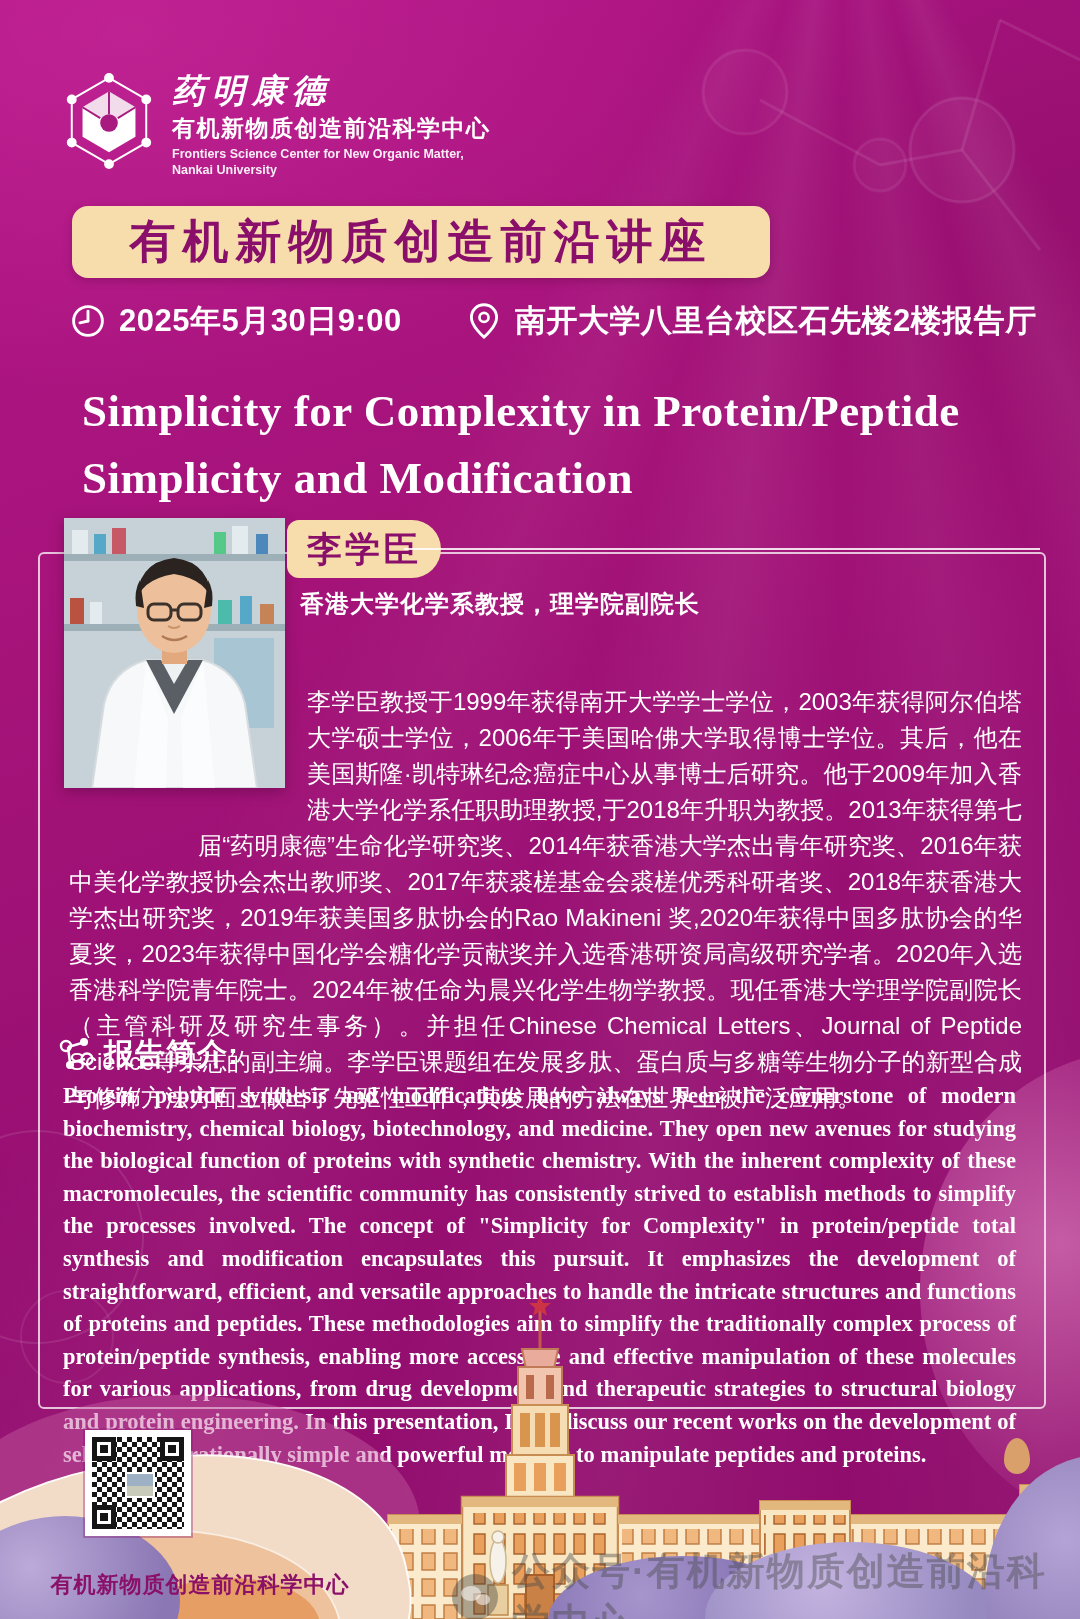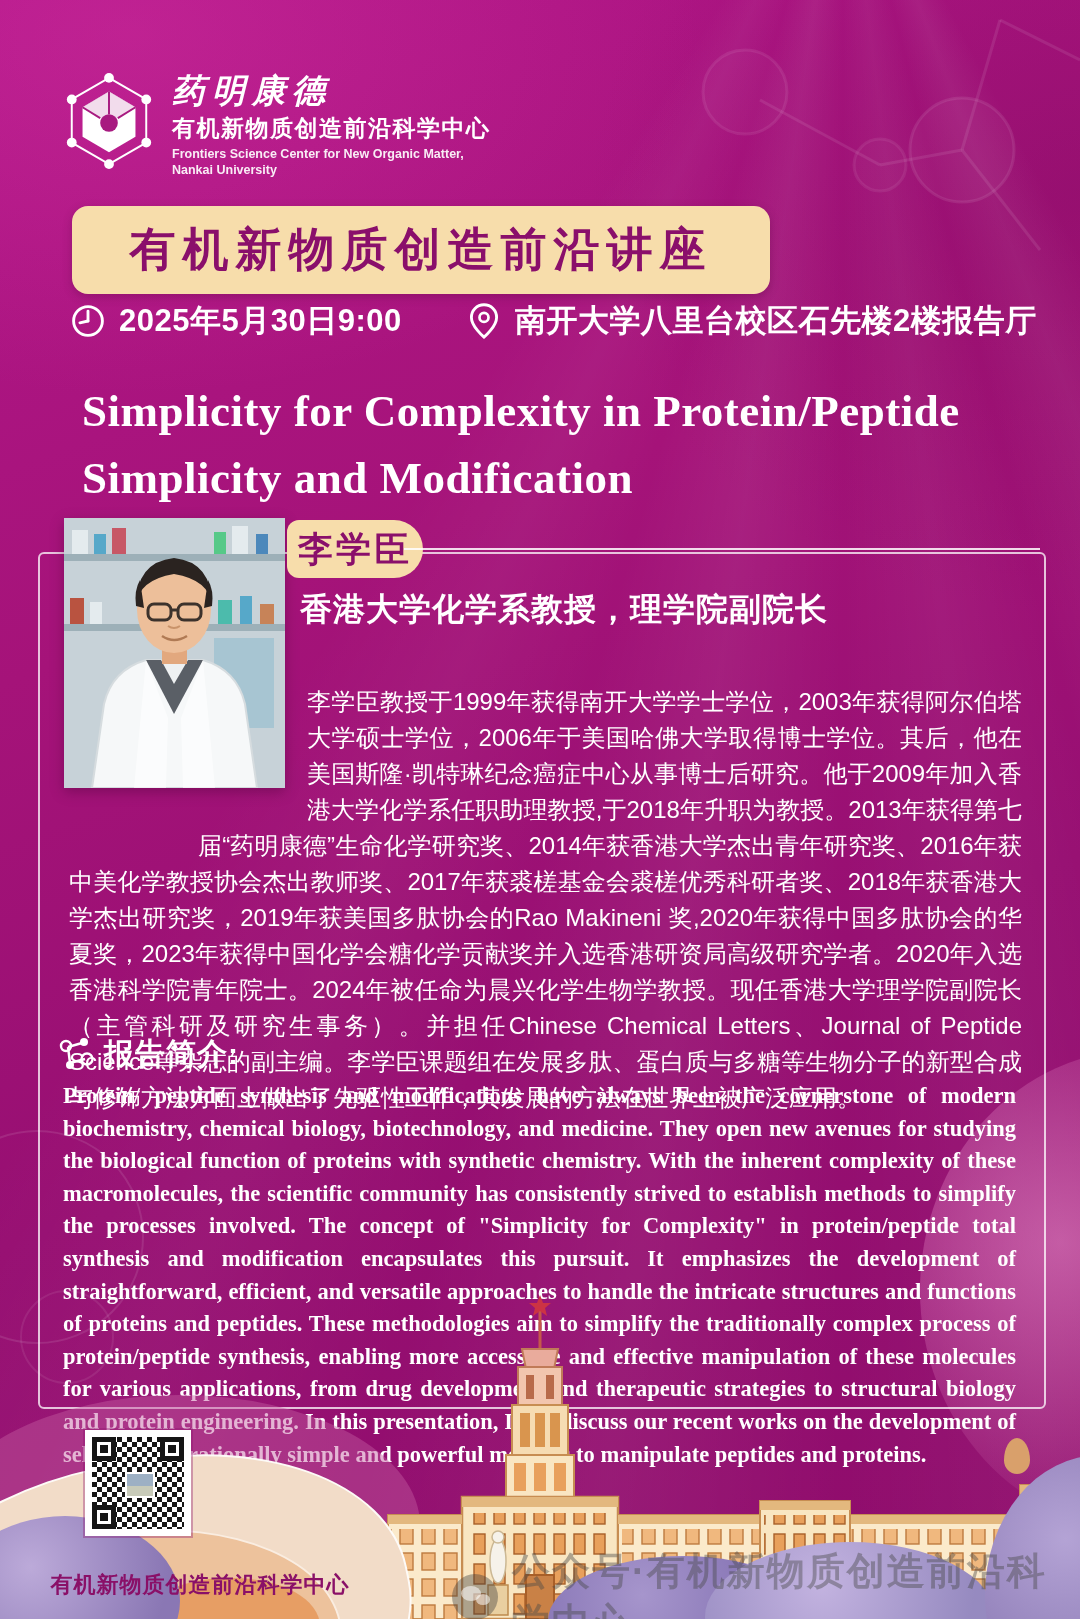--- a/index.html
+++ b/index.html
@@ -24,45 +24,45 @@
     border:2px solid rgba(255,255,255,.08);}
   
   .logo-row{position:absolute;left:60px;top:72px;display:flex;align-items:flex-start;}
   .logo-icon{width:98px;height:98px;flex:0 0 auto;}
   .logo-text{margin-left:14px;color:#fff;}
   .logo-calli{font-family:"Liberation Serif",serif;font-style:italic;font-weight:bold;
     font-size:33px;letter-spacing:7px;line-height:38px;}
   .logo-cn{font-size:23px;font-weight:bold;letter-spacing:1.5px;line-height:30px;margin-top:3px;}
   .logo-en{font-size:12.5px;font-weight:bold;line-height:16px;opacity:.92;margin-top:3px;}
   
-  .banner{position:absolute;left:72px;top:206px;width:698px;height:88px;border-radius:16px;
+  .banner{position:absolute;left:72px;top:206px;width:698px;height:72px;border-radius:16px;
     background:#f7ddab;display:flex;align-items:center;justify-content:center;
     box-shadow:0 3px 10px rgba(60,0,45,.25);}
   .banner span{font-size:46px;font-weight:bold;letter-spacing:7px;color:#8a0f6b;}
   
   .dt-group,.loc-group{position:absolute;top:300px;display:flex;align-items:center;color:#fff;}
   .dt-group{left:70px;}
   .loc-group{left:466px;justify-content:flex-end;}
   .dt-group .ic,.loc-group .ic{width:36px;height:40px;margin-right:13px;flex:0 0 auto;}
   .info-text{font-size:31px;font-weight:bold;letter-spacing:.5px;}
   
   .talk-title{position:absolute;left:64px;top:360px;width:965px;margin:18px;color:#fff;
     font-family:"Liberation Serif",serif;font-weight:bold;font-size:45px;line-height:67px;
     letter-spacing:.5px;}
   
   .content-box{position:absolute;left:38px;top:552px;width:1004px;height:853px;
     border:2px solid rgba(255,255,255,.75);border-radius:6px;}
   .speaker-photo{position:absolute;left:64px;top:518px;width:221px;height:270px;overflow:hidden;
     box-shadow:0 4px 12px rgba(60,0,45,.35);}
-  .name-badge{position:absolute;left:287px;top:520px;height:58px;padding:0 11px;
+  .name-badge{position:absolute;left:287px;top:520px;height:58px;padding:0 20px;
     background:#f7ddab;border-radius:12px 29px 29px 12px;display:flex;align-items:center;}
   .name-badge span{font-size:35px;font-weight:bold;color:#8a0f6b;letter-spacing:3px;}
   .badge-line{position:absolute;left:404px;top:548px;width:636px;height:2px;
     background:rgba(255,255,255,.85);}
-  .affiliation{position:absolute;left:300px;top:588px;color:#fff;font-size:32px;font-weight:bold;
+  .affiliation{position:absolute;left:300px;top:588px;color:#fff;font-size:24px;font-weight:bold;
     letter-spacing:1px;}
   .sec-heading{position:absolute;display:flex;align-items:center;color:#fff;}
   .sec-heading .mol-ic{width:36px;height:40px;margin-right:10px;flex:0 0 auto;}
   .sec-heading span{font-size:30px;font-weight:bold;letter-spacing:1px;}
   .bio-heading{left:298px;top:643px;}
   .abs-heading{left:58px;top:1034px;}
   .bio-text{position:absolute;left:69px;top:684px;width:953px;color:#fff;
     font-size:24px;line-height:36px;text-align:justify;}
   .bio-text .sp1{float:left;width:238px;height:116px;}
   .bio-text .sp2{float:left;clear:left;width:129px;height:39px;}

